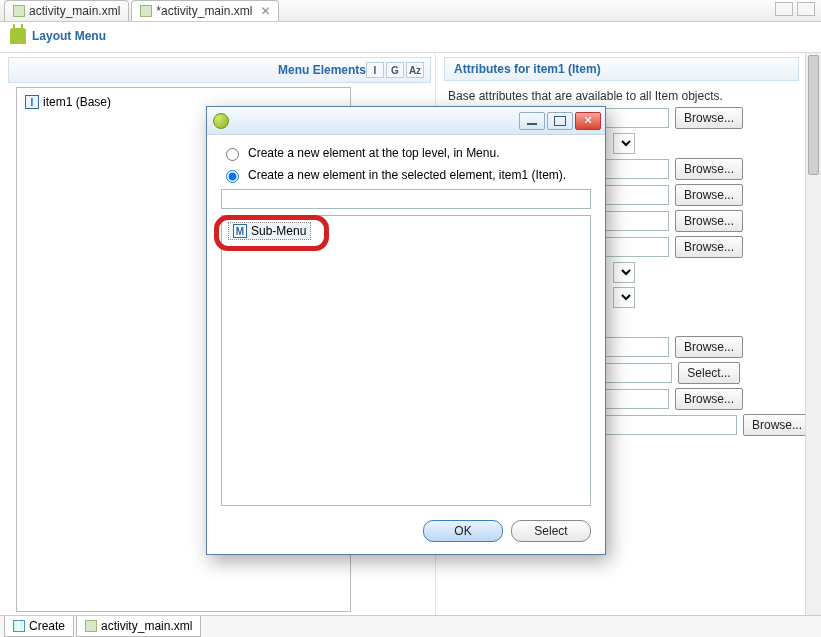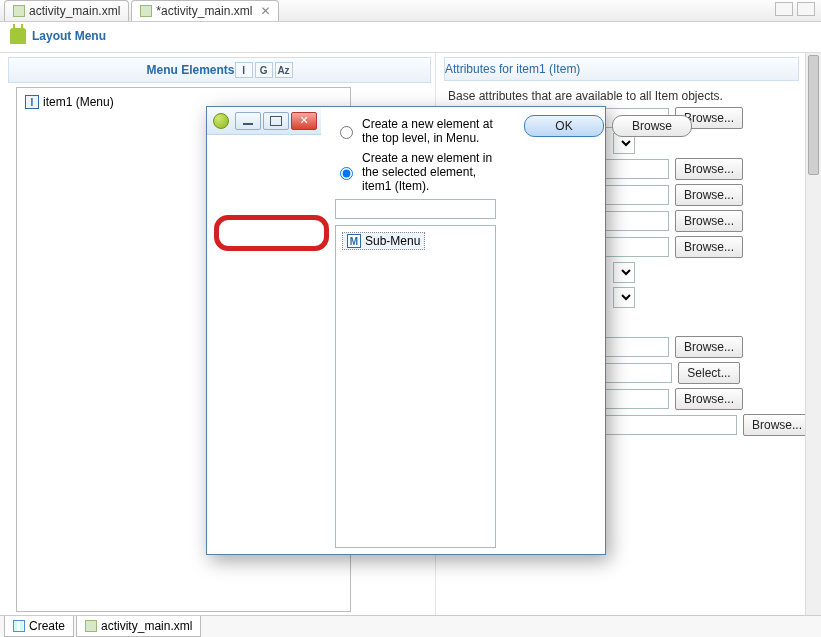--- a/index.html
+++ b/index.html
@@ -11,45 +11,45 @@
   .tab-ico { width: 12px; height: 12px; display: inline-block; background: #d9e8c5; border: 1px solid #9ab87a; position: relative; }
   .toolbar-right { position: absolute; top: 2px; right: 6px; display: flex; gap: 4px; }
   .mini-btn { width: 18px; height: 14px; border: 1px solid #bbb; background: #f7f7f7; }
   .page-title { display: flex; align-items: center; gap: 6px; padding: 6px 10px 8px 10px; color: #2a6aa6; font-size: 16px; font-weight: bold; border-bottom: 1px solid #dedede; }
   .android-ico { width: 16px; height: 16px; background: #a4c639; border-radius: 3px 3px 0 0; position: relative; }
   .android-ico:before, .android-ico:after { content:""; position:absolute; top:-4px; width:2px; height:4px; background:#a4c639; }
   .android-ico:before { left:3px; } .android-ico:after { right:3px; }
   .main { display: flex; height: 567px; }
   .left-pane { flex: 0 0 436px; border-right: 1px solid #e5e5e5; display: flex; flex-direction: column; padding: 0 0 0 8px; }
   .right-pane { flex: 1; position: relative; overflow: hidden; padding-right: 18px; }
-  .section-head { display:flex; align-items:center; justify-content:center; padding: 4px 6px; color: #2a6aa6; font-weight: bold; background: linear-gradient(#fbfdff,#e9f1f8); border: 1px solid #cfe0ef; margin: 4px 4px 4px 0; }
+  .section-head { display:flex; align-items:center; justify-content:flex-end; padding: 4px 6px; color: #2a6aa6; font-weight: bold; background: linear-gradient(#fbfdff,#e9f1f8); border: 1px solid #cfe0ef; margin: 4px 4px 4px 0; }
   .section-head .tools { display:flex; gap:2px; }
   .tool { width:18px; height:16px; border:1px solid #bcd; background:#f6faff; display:flex; align-items:center; justify-content:center; color:#456; font-size:10px; }
   .tree-box { flex:1; border:1px solid #bbb; margin: 0 84px 8px 8px; background:#fff; padding:6px; overflow:auto; }
   .tree-item { display:flex; align-items:center; gap:4px; padding:1px 2px; }
   .tree-item .glyph { width:14px; height:14px; border:1px solid #2a6aa6; color:#2a6aa6; display:flex; align-items:center; justify-content:center; font-size:10px; font-weight:bold; background:#eef4fb; }
   
-  .attr-head { color:#2a6aa6; font-weight:normal; background:linear-gradient(#fbfdff,#e9f1f8); border:1px solid #cfe0ef; padding:4px 0; margin:4px 4px 4px 8px; }
+  .attr-head { color:#2a6aa6; font-weight:bold; background:linear-gradient(#fbfdff,#e9f1f8); border:1px solid #cfe0ef; padding:4px 9px; margin:4px 4px 4px 8px; }
   .attr-desc { padding: 4px 8px 4px 12px; color:#333; }
   .attr-rows { display:flex; flex-direction:column; gap:4px; padding: 0 4px 0 12px; align-items: center; }
   .attr-row { display:flex; align-items:center; gap:6px; }
   .attr-row label { width: 130px; text-align:right; color:#333; }
   .attr-row input[type=text] { flex:1; height:20px; border:1px solid #abb; background:#fff; padding:0 4px; }
   .attr-row select { flex:1; height:21px; border:1px solid #abb; background:#fff; }
   .btn { height:22px; padding:0 8px; border:1px solid #8a8a8a; background:linear-gradient(#fefefe,#e8e8e8); border-radius:2px; color:#222; }
   .noinput .spacer { flex:1; }
   .vscroll { position:absolute; top:0; right:0; bottom:0; width:16px; background:#f0f0f0; border-left:1px solid #ddd; }
   .vscroll .thumb { position:absolute; left:2px; right:2px; top:2px; height:120px; background:#cfcfcf; border:1px solid #aaa; border-radius:2px; }
   
   .tabs-bottom { position:absolute; bottom:0; left:0; right:0; height:22px; background:#f7f7f7; border-top:1px solid #ccc; display:flex; gap:2px; padding-left:4px; }
   .tabs-bottom .btab { display:flex; align-items:center; gap:4px; padding:2px 8px; border:1px solid #bbb; border-top:none; background:#fff; }
   .layout-ico { width:12px; height:12px; border:1px solid #5a8ad6; background: repeating-linear-gradient(90deg,#cfe,#cfe 3px,#fff 3px,#fff 6px); }
   
   .overlay { position:absolute; inset:0; }
-  .dialog { position:absolute; left:206px; top:106px; width:400px; height:449px; background:#fff; border:1px solid #5a7fa8; box-shadow: 4px 6px 18px rgba(0,0,0,0.35); display:flex; }
+  .dialog { position:absolute; left:206px; top:106px; width:400px; height:449px; background:#fff; border:1px solid #5a7fa8; box-shadow: 4px 6px 18px rgba(0,0,0,0.35); display:flex; flex-direction:column; }
   .titlebar { height:28px; background:linear-gradient(#f7fbff,#dbe9f6); border-bottom:1px solid #c5d6e7; display:flex; align-items:center; padding:0 4px 0 6px; }
   .titlebar .icon { width:16px; height:16px; border-radius:50%; background:radial-gradient(circle at 30% 30%, #cfe96f, #8db522); border:1px solid #6f9317; margin-right:6px; }
   .winbtns { margin-left:auto; display:flex; gap:2px; }
   .winbtn { width:26px; height:18px; border:1px solid #8faecb; border-radius:2px; background:linear-gradient(#f4f9ff,#dce9f5); display:flex; align-items:center; justify-content:center; }
   .winbtn.close { background:linear-gradient(#f8a6a0,#d64530); border-color:#b33; color:#fff; }
   .winbtn.min:after { content:""; width:10px; height:2px; background:#456; margin-top:6px; }
   .winbtn.max:after { content:""; width:10px; height:8px; border:1px solid #456; }
   .winbtn.close:after { content:"\2715"; font-size:11px; }
   .dialog-body { flex:1; padding:10px 14px 6px 14px; display:flex; flex-direction:column; gap:6px; }
   .radio-row { display:flex; align-items:center; gap:6px; }
@@ -93,21 +93,21 @@
       <span>Menu Elements</span>
       <div class="tools">
         <div class="tool">I</div>
         <div class="tool">G</div>
         <div class="tool">Az</div>
       </div>
     </div>
     <div class="tree-box">
       <div class="tree-item">
         <span class="glyph">I</span>
-        <span>item1 (Menu)</span>
+        <span>item1 (Base)</span>
       </div>
     </div>
   </div>
 
   <div class="right-pane">
     <div class="attr-head">
       <span>Attributes for item1 (Item)</span>
     </div>
     <div class="attr-desc">Base attributes that are available to all Item objects.</div>
     <div class="attr-rows" id="attr-rows">
@@ -200,17 +200,17 @@
       <input class="dlg-input" type="text" value="" style="">
       <div class="listbox">
         <div class="list-item">
           <span class="glyph">M</span>
           <span>Sub-Menu</span>
         </div>
       </div>
     </div>
     <div class="dlg-footer">
       <button class="btn primary">OK</button>
-      <button class="btn">Browse</button>
+      <button class="btn">Select</button>
     </div>
   </div>
   <div class="highlight"></div>
 </div>
 
 </body></html>

